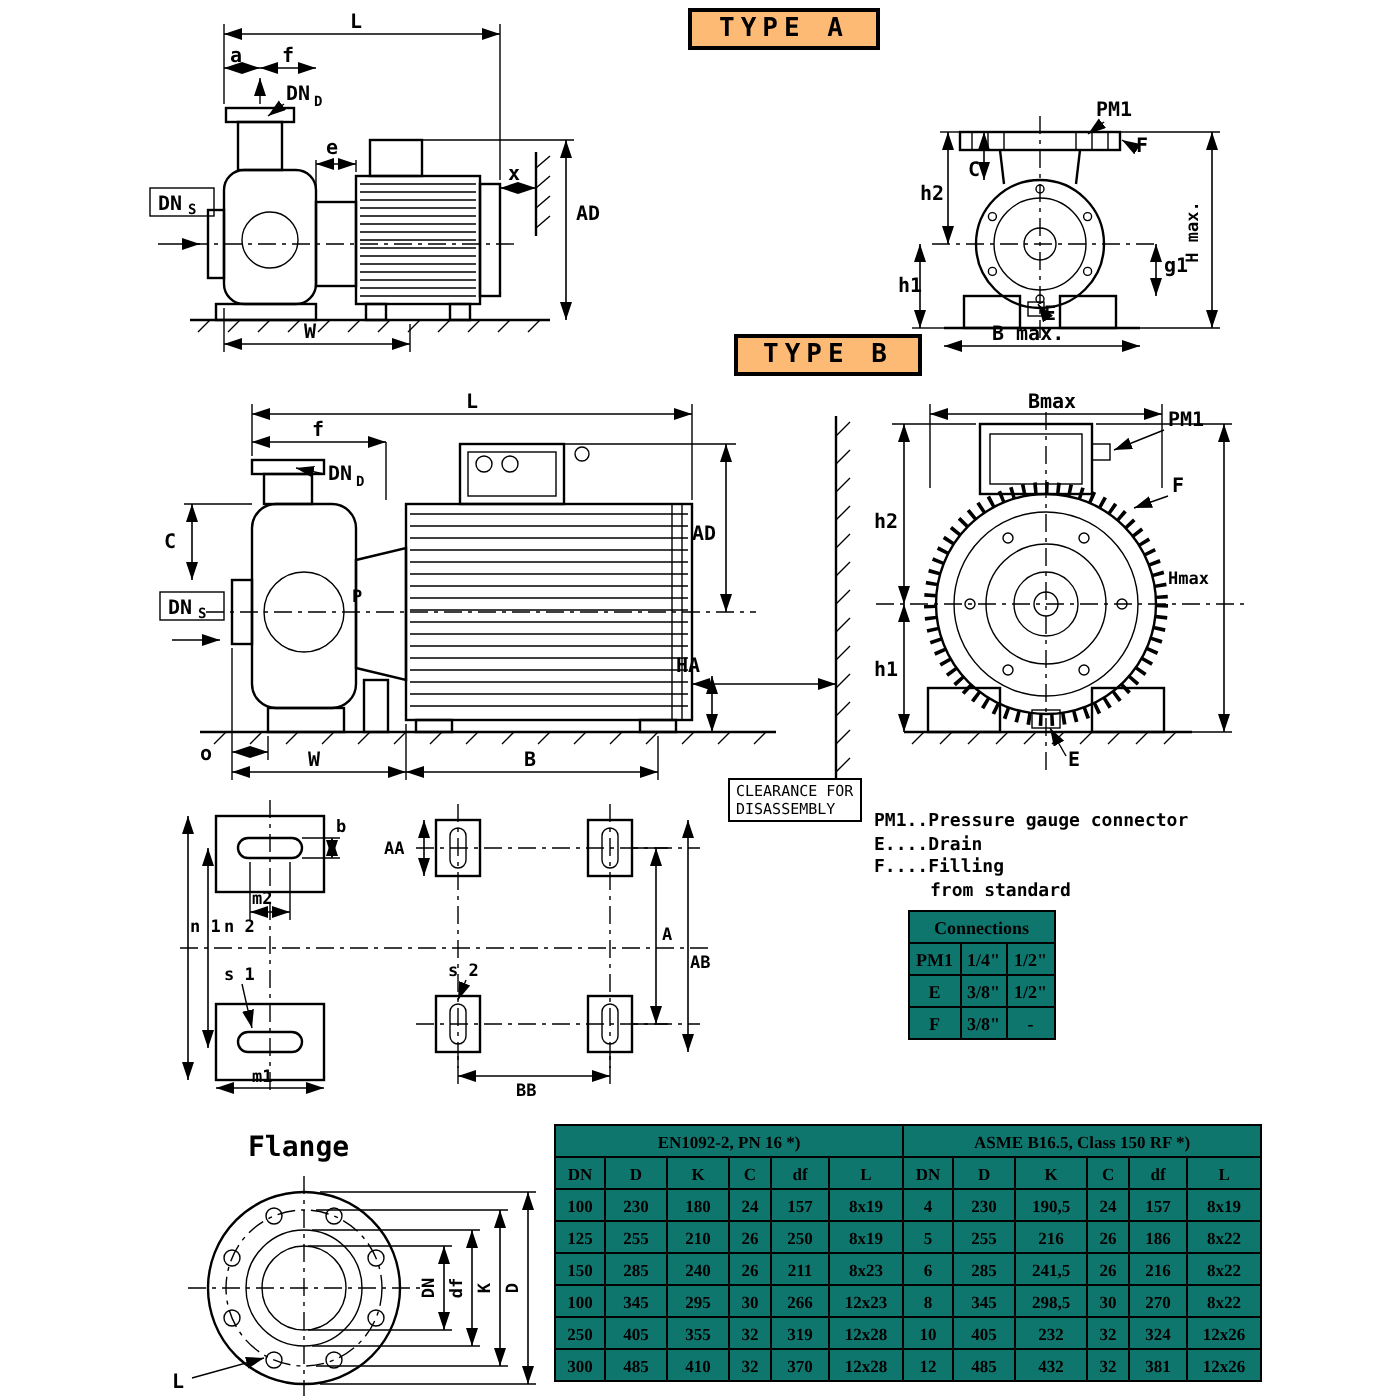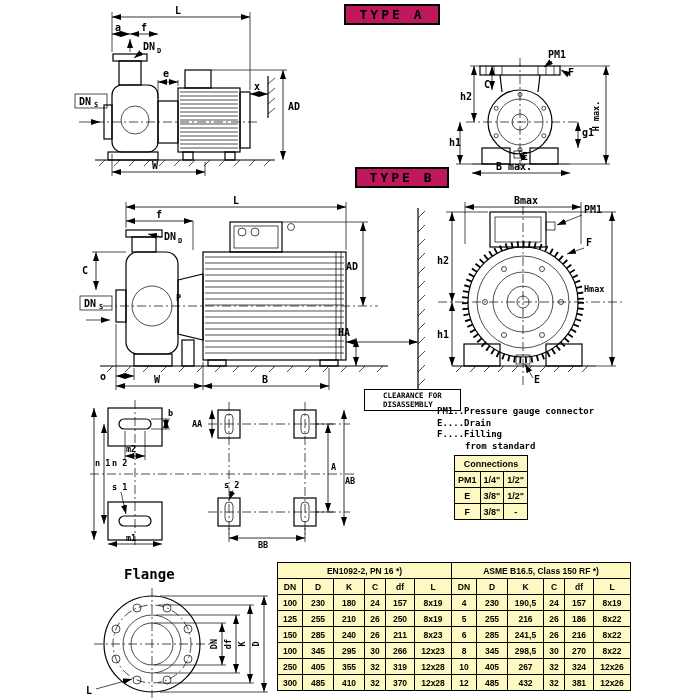--- a/index.html
+++ b/index.html
@@ -8,42 +8,42 @@
   .abs{position:absolute}
   svg{display:block;overflow:visible}
   svg text{font-family:"DejaVu Sans Mono",monospace;font-weight:bold;font-size:10px;fill:#000;stroke:none}
   svg text.sm{font-size:7px}
   svg text.s8{font-size:8.5px}
   .s{stroke:#000;stroke-width:1.2;fill:none}
   .t{stroke:#000;stroke-width:0.7;fill:none}
   .dim{stroke:#000;stroke-width:0.8;fill:none}
   .cl{stroke:#000;stroke-width:0.7;fill:none;stroke-dasharray:9 3 2 3}
   .title-box{position:absolute;border:2px solid #000;font-weight:bold;font-size:13px;
-             text-align:center;letter-spacing:3px;padding:1px 0;background:#be185d}
+             text-align:center;letter-spacing:3px;padding:1px 0;background:#fdba74}
   .note-line{font-size:9px;font-weight:bold;line-height:11.5px;white-space:pre}
   .note-indent{padding-left:28px}
-  .clear-box{position:absolute;border:1px solid #000;font-size:7.5px;font-weight:bold;
-             line-height:9px;padding:1px 18px;background:#fff}
-  table{border-collapse:collapse;font-family:Liberation Sans, sans-serif;font-weight:bold;background:#fef9c3}
+  .clear-box{position:absolute;border:1px solid #000;font-size:7.5px;font-weight:normal;
+             line-height:9px;padding:1px 3px;background:#fff}
+  table{border-collapse:collapse;font-family:Liberation Serif, serif;font-weight:bold;background:#0f766e}
   #dims-table{font-size:8.5px;table-layout:fixed;width:306px}
   #dims-table td,#dims-table th{border:1px solid #000;text-align:center;padding:0;height:15px;overflow:hidden}
   #conn-table{font-size:9px}
   #conn-table td,#conn-table th{border:1px solid #000;text-align:center;padding:1px 3px;height:13px}
   #conn-table .lblcol{width:42px}
   #conn-table .valcol{width:62px}
   sub{font-size:7px}
 </style>
 </head>
 <body>
 
 <div id="page">
 
   <div class="title-box" style="left:344px;top:4px;width:92px">TYPE A</div>
 
-  <div class="title-box" style="left:355px;top:167px;width:90px">TYPE B</div>
+  <div class="title-box" style="left:367px;top:167px;width:90px">TYPE B</div>
 
   <svg class="abs" style="left:55px;top:6px" width="310" height="178" viewBox="0 0 310 178">
     <defs>
       <marker id="aA" markerWidth="10" markerHeight="8" refX="9" refY="3" orient="auto-start-reverse" markerUnits="userSpaceOnUse">
         <path d="M0,0 L9,3 L0,6 Z" fill="#000"></path>
       </marker>
     </defs>
     <g>
       <line class="s" x1="40" y1="154" x2="220" y2="154"></line>
       <path class="t" d="M50,154 l-6,6 M65,154 l-6,6 M80,154 l-6,6 M95,154 l-6,6 M110,154 l-6,6 M125,154 l-6,6 M140,154 l-6,6 M155,154 l-6,6 M170,154 l-6,6 M185,154 l-6,6 M200,154 l-6,6 M215,154 l-6,6"></path>
@@ -499,21 +499,21 @@
     </tr>
     <tr>
       <td>250</td>
           <td>405</td>
           <td>355</td>
           <td>32</td>
           <td>319</td>
           <td>12x28</td>
           <td>10</td>
           <td>405</td>
-          <td>267</td>
+          <td>232</td>
           <td>32</td>
           <td>324</td>
           <td>12x26</td>
     </tr>
     <tr>
       <td>300</td>
           <td>485</td>
           <td>410</td>
           <td>32</td>
           <td>370</td>

